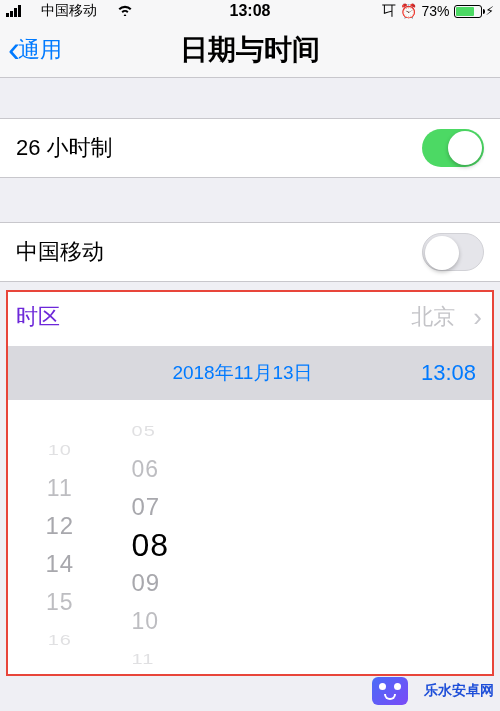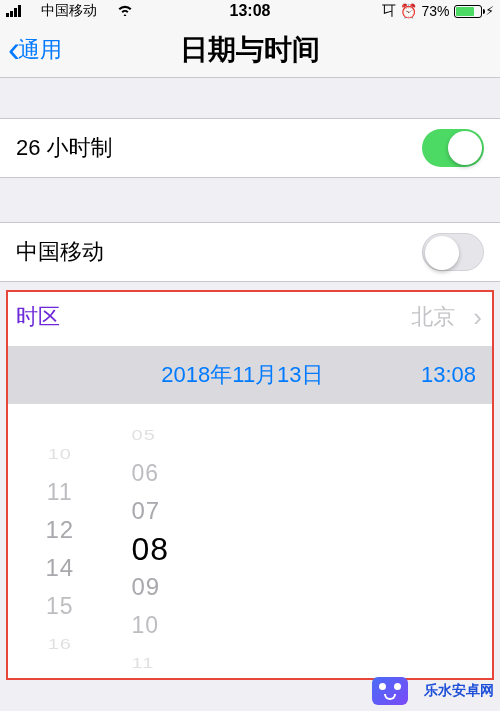--- a/index.html
+++ b/index.html
@@ -31,21 +31,21 @@
     .toggle.on .knob { right: 2px; }
     .toggle.off .knob { left: 2px; }
     .spacer-md { height: 44px; }
     .redbox { border: 2px solid #e8453a; margin: 8px 6px 0 6px; padding-bottom:4px; background:#fff;}
     .tz-row { display: flex; align-items: center; justify-content: space-between; padding: 8px 10px 8px 8px; min-height:50px;}
     .tz-label { font-size: 22px; color: #6d28d9; }
     .tz-right { display: flex; align-items: center; gap: 18px; color: #c7c7cc; font-size: 22px; margin-left: 8px;}
     .tz-value { color:#c4c4c8; font-size:22px; }
     .chev-right { font-size: 26px; color:#c7c7cc; font-weight:300;}
     .selected-bar { background: #d9d9de; display: flex; justify-content: space-between; align-items: center; padding: 14px 16px; margin-top:4px;}
-    .sel-date { color: #007aff; font-size: 22px; font-weight: 500; flex:1; text-align:center; padding-left:40px;}
+    .sel-date { color: #007aff; font-size: 19px; font-weight: 500; flex:1; text-align:center; padding-left:40px;}
     .sel-time { color: #007aff; font-size: 22px; font-weight: 500;}
     .picker { display: flex; height: 250px; padding: 0 10px; margin-top: 20px; position:relative; overflow:hidden;}
     .picker-col { display: flex; flex-direction: column; align-items: center; justify-content: center; }
     .col-date { flex: 0 0 58%; align-items: flex-end; padding-right: 10px;}
     .col-hour { flex: 0 0 18%; }
     .col-min  { flex: 0 0 24%; align-items: flex-start; padding-left: 30px;}
     .p-item { font-size: 24px; color: #a8a8ad; line-height: 38px; white-space: nowrap; letter-spacing:1px;}
     .p-item.sel { color: #000; font-size: 32px; font-weight:400;}
     .p-item.far { opacity: 0.35; font-size:20px; transform: scaleY(0.7);}
     .p-item.near { opacity: 0.75; font-size:23px;}

